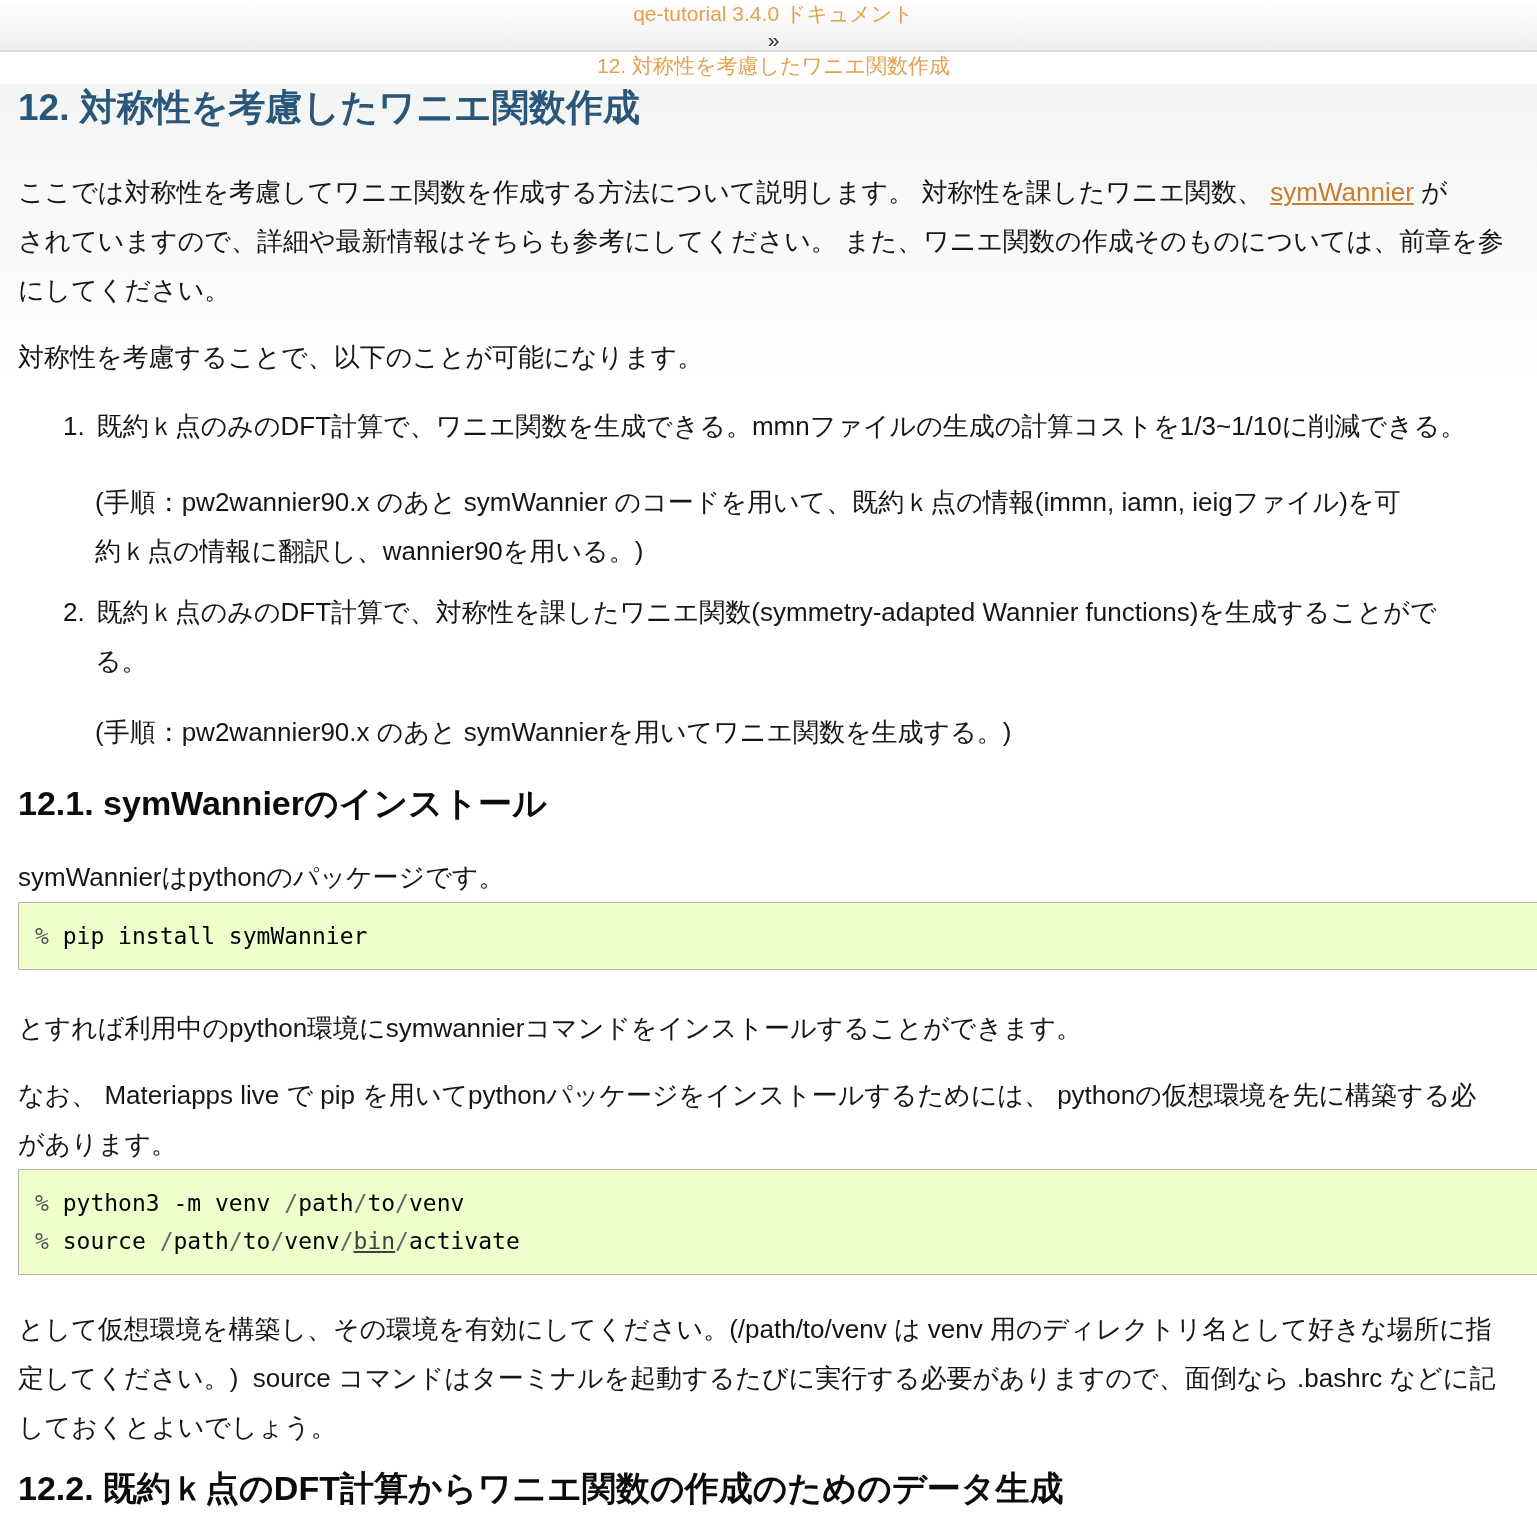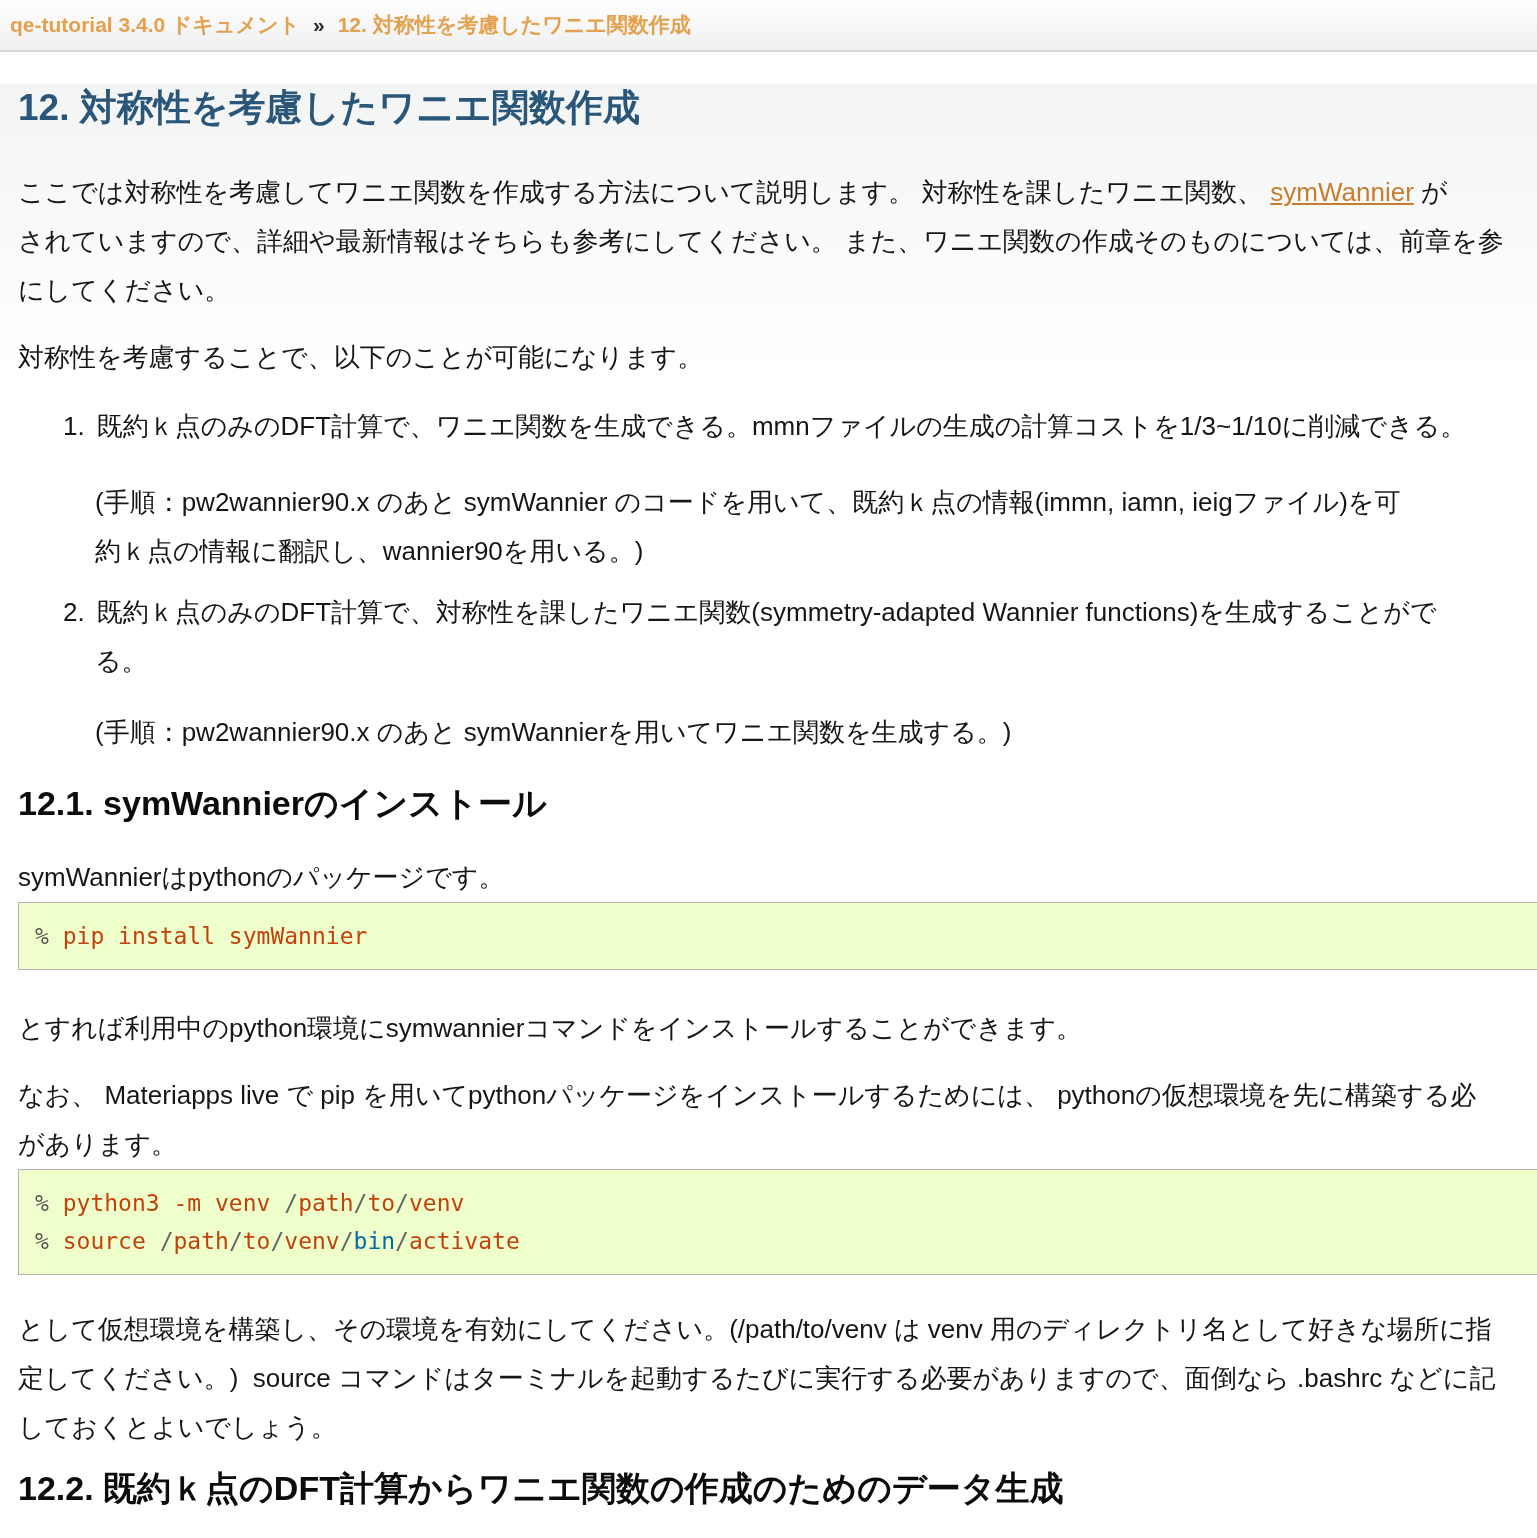--- a/index.html
+++ b/index.html
@@ -9,21 +9,21 @@
     font-family: "Liberation Sans", sans-serif;
     color: #161616;
   }
   
   .relbar {
     height: 50px;
     background: linear-gradient(#ffffff, #efefef);
     border-bottom: 2px solid #d8d8d8;
     display: flex; align-items: center;
     padding-left: 10px;
-    font-size: 21px; font-weight: bold;
+    font-size: 21px; font-weight: normal; flex-direction: column;
   }
   .relbar a { color: #e3a14e; text-decoration: none; }
   .relbar .sep { color: #2b2b2b; margin: 0 13px; }
 
   
   .page {
     width: 1625px;
     background: linear-gradient(#f3f4f4, #ffffff 290px);
     padding-left: 18px; box-sizing: border-box;
   }
@@ -55,23 +55,23 @@
     background: #eeffcc;
     border: 1px solid #b3b3b3;
     margin: 0; padding: 14px 0 14px 16px;
     font-family: "DejaVu Sans Mono", monospace;
     font-size: 23px;
   }
   .code1 { margin-top: 10px; }
   .code2 { margin-top: 2px; }
   .code-line { line-height: 38px; height: 38px; white-space: pre; }
   .tok-prompt  { color: #555555; }
-  .tok-plain   { color: #c2410c; margin-top: 20px; }
+  .tok-plain   { color: #000000; margin-top: 20px; }
   .tok-op      { color: #666666; }
-  .tok-builtin { color: #0369a1; }
+  .tok-builtin { color: #404040; text-decoration: underline; }
 </style>
 </head>
 <body>
 
 <div class="relbar">
   <a href="#">qe-tutorial 3.4.0 ドキュメント</a>
   <span class="sep">»</span>
   <a href="#">12. 対称性を考慮したワニエ関数作成</a>
 </div>
 

